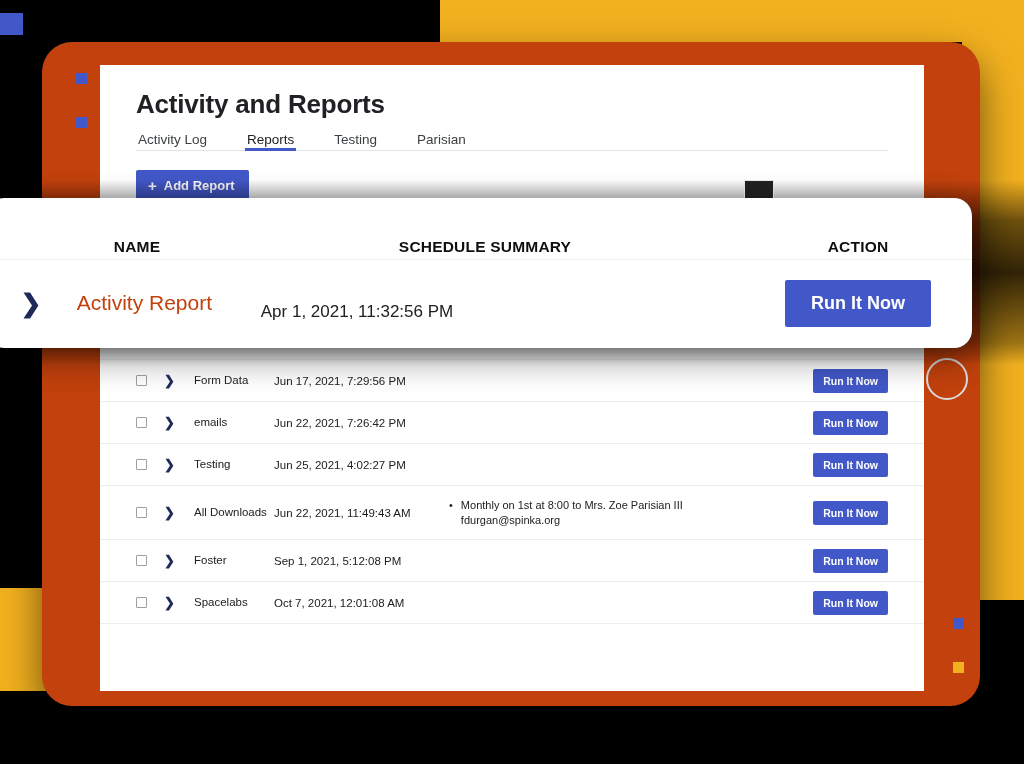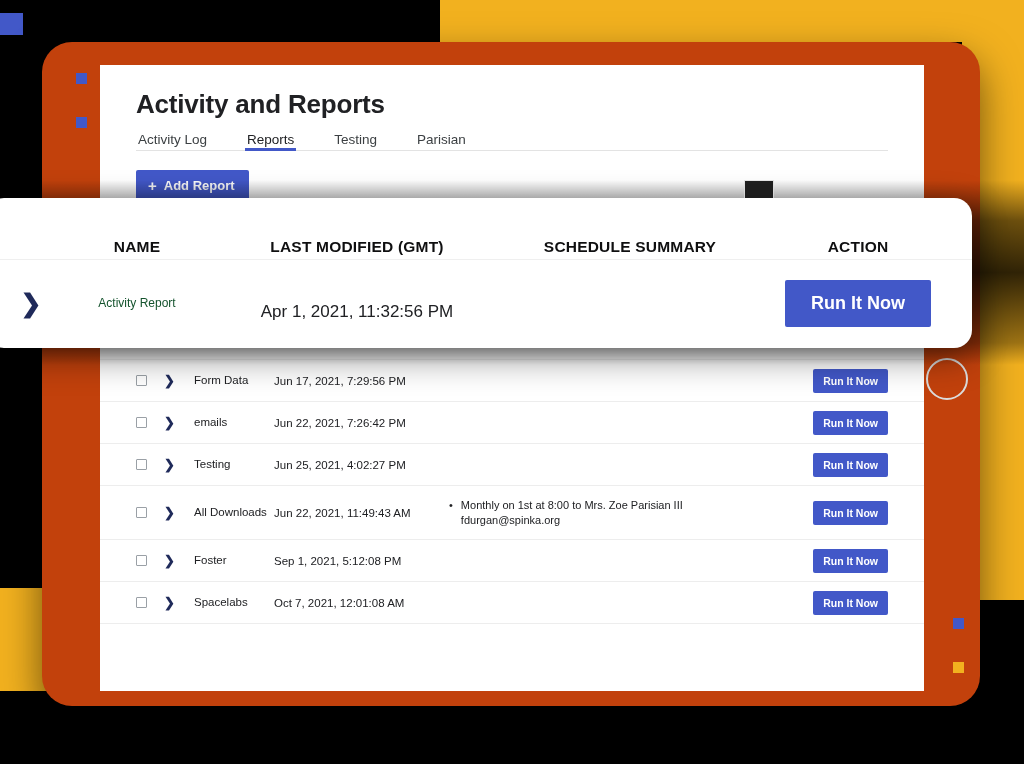--- a/index.html
+++ b/index.html
@@ -251,24 +251,24 @@
 
   .ov-th {
     font-size: 15.5px;
     font-weight: bold;
     color: #0f0f10;
     letter-spacing: 0.2px;
     text-align: center;
     margin-top: 36px;
   }
   .ov-name {
-    font-size: 12px;
-    color: #14532d;
+    font-size: 21px;
+    color: #c2410c;
     line-height: 1.25;
-    text-align: center;
+    text-align: right;
   }
   .ov-date {
     font-size: 17px;
     color: #202124;
     text-align: center;
     margin-top: 17px;
   }
   .ov-chev {
     color: #1f2a5a;
     font-size: 25px;
@@ -453,21 +453,20 @@
 </div>
 
 <div class="dim-strip"></div>
 
 <div class="deco-black-square"></div>
 
 <div class="overlay-card">
   <div class="ov-head">
     <div class="ov-c-arrow"></div>
     <div class="ov-c-name ov-th">NAME</div>
-    <div class="ov-c-date ov-th">LAST MODIFIED (GMT)</div>
     <div class="ov-c-sched ov-th">SCHEDULE SUMMARY</div>
     <div class="ov-c-action ov-th">ACTION</div>
   </div>
   <div class="ov-body">
     <div class="ov-c-arrow">
       <span class="ov-chev">❯</span>
     </div>
     <div class="ov-c-name ov-name">Activity Report</div>
     <div class="ov-c-date ov-date">Apr 1, 2021, 11:32:56 PM</div>
     <div class="ov-c-sched"></div>

